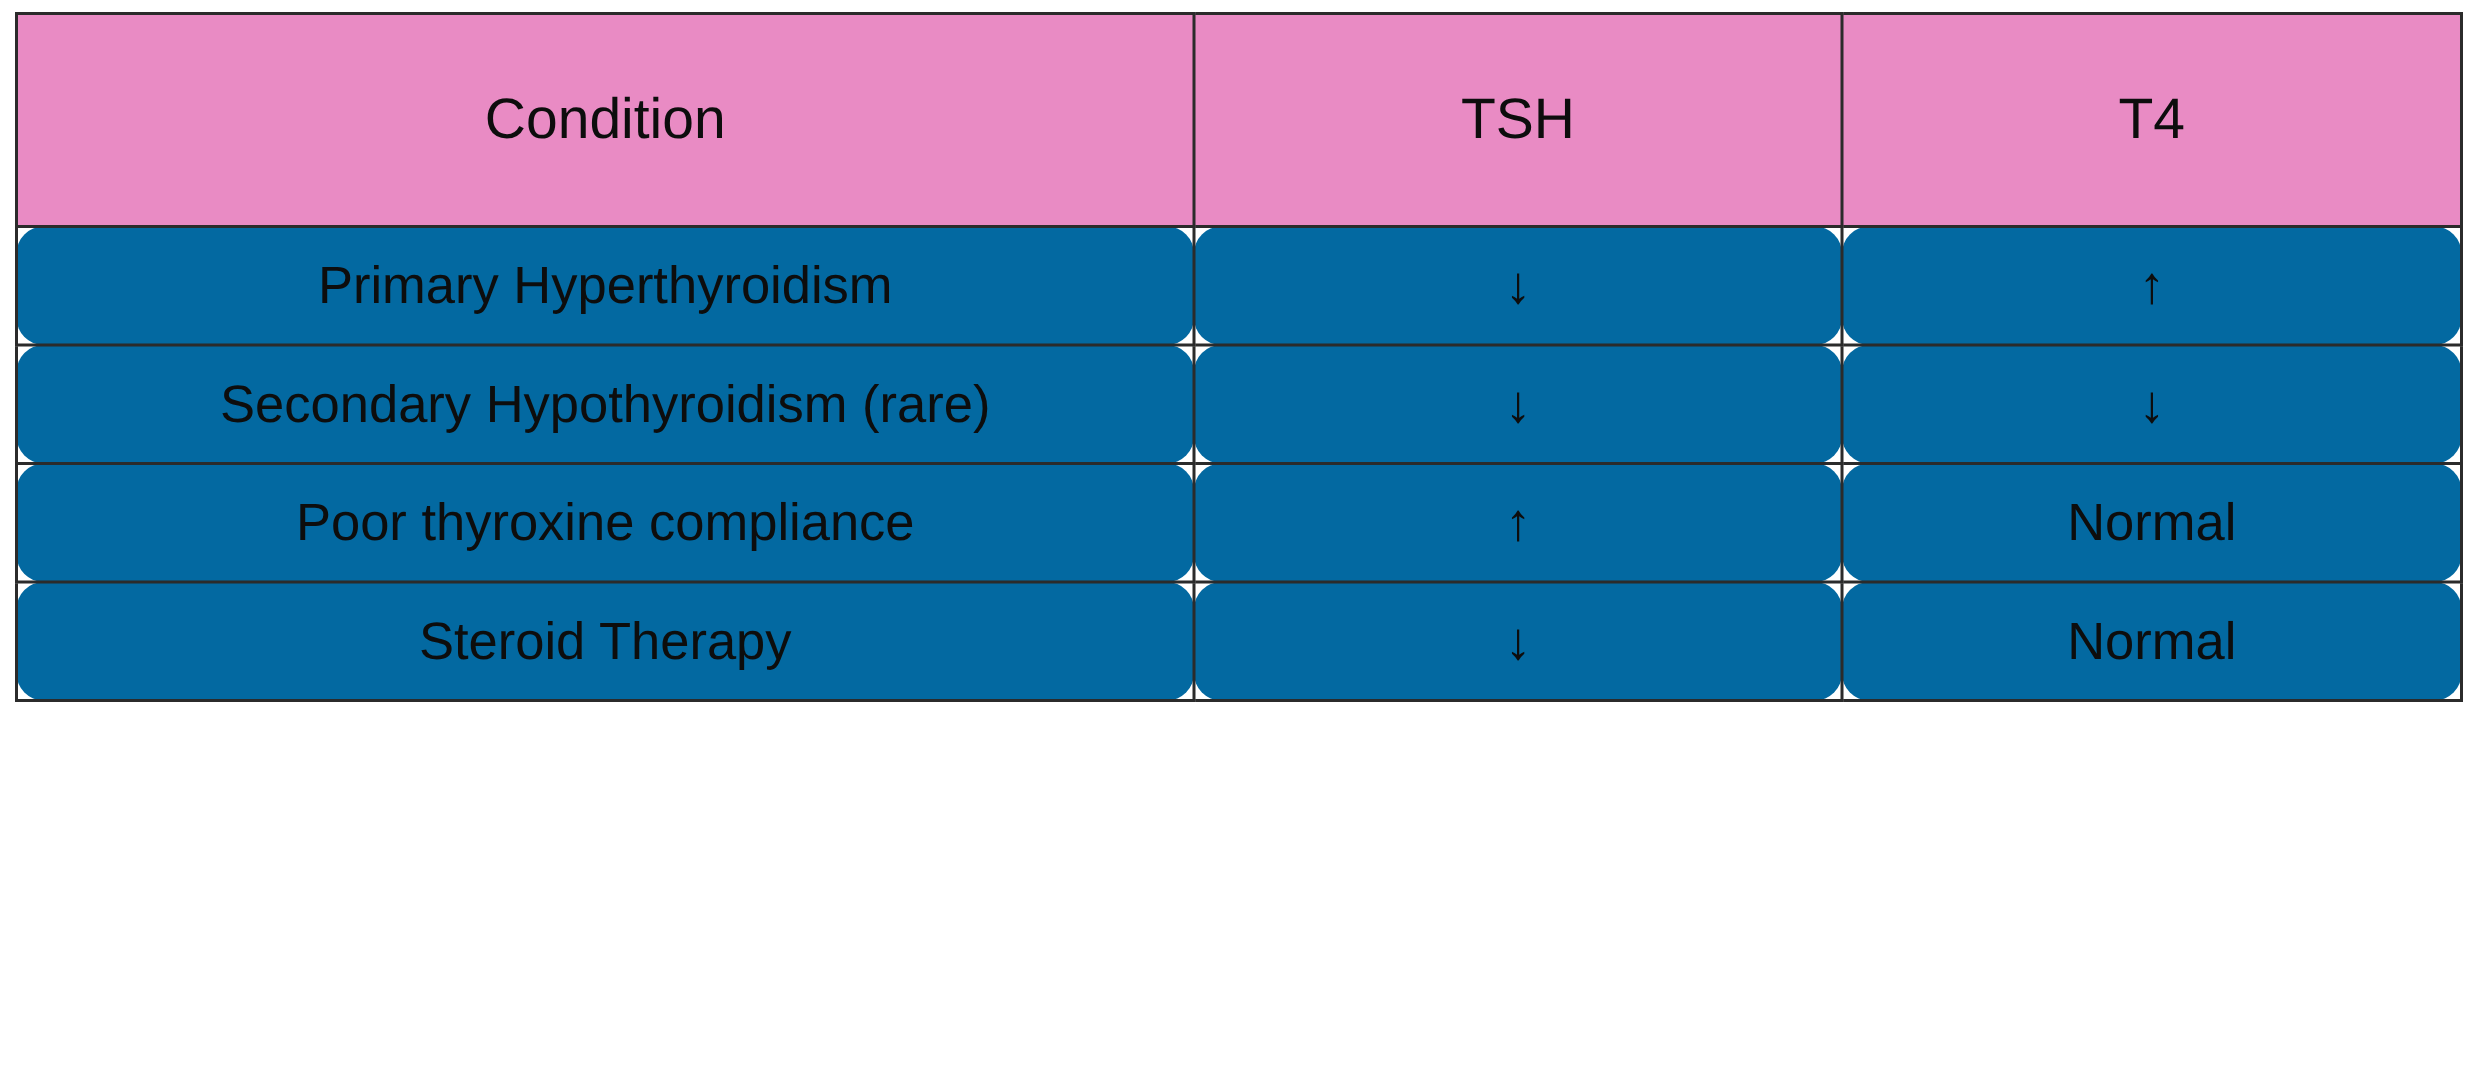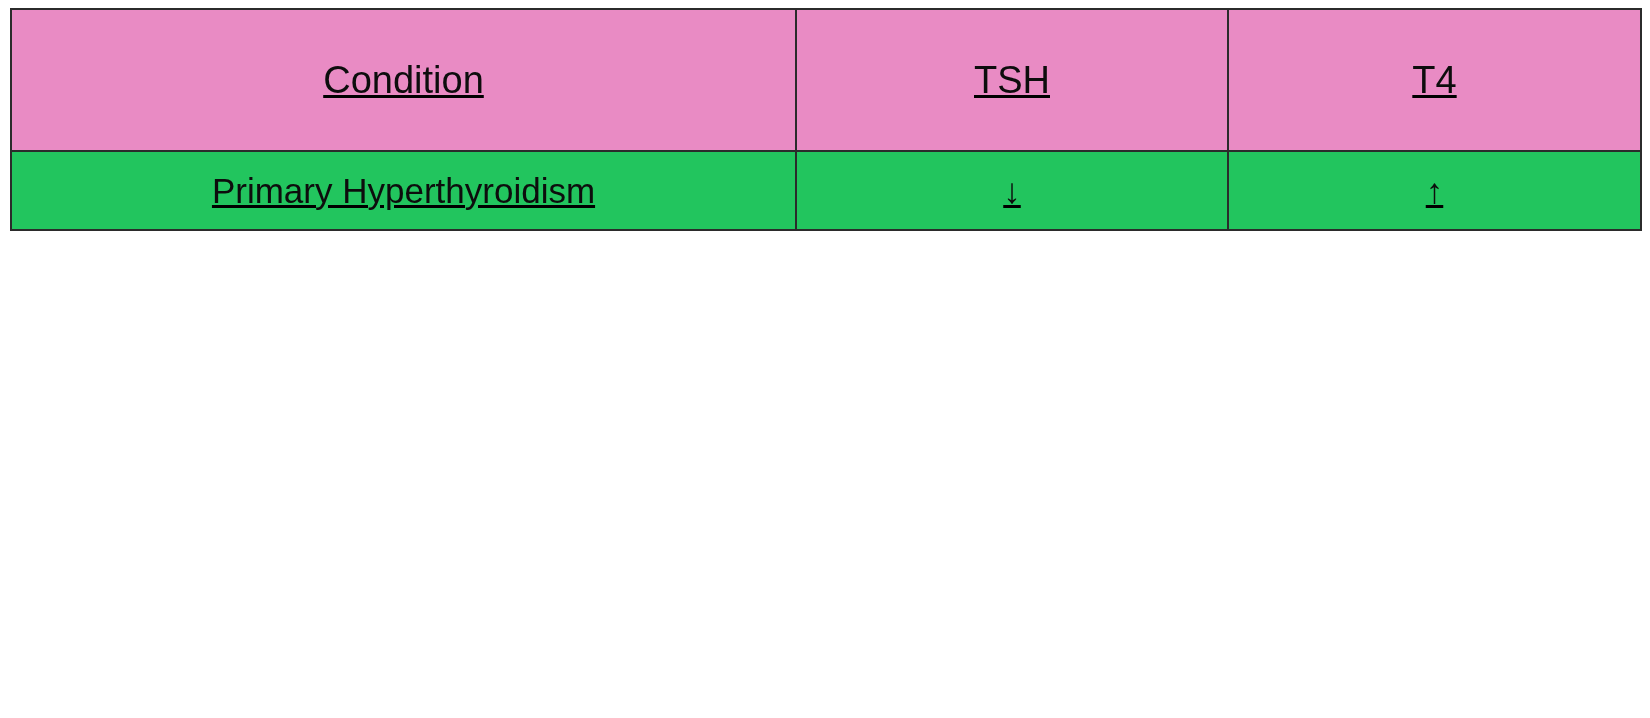--- a/index.html
+++ b/index.html
@@ -17,21 +17,20 @@
     padding: 8px 10px 10px 10px;
     box-sizing: border-box;
     width: 1650px;
     height: 718px;
   }
   table.thyroid-table {
     border-collapse: collapse;
     width: 1630px;
     table-layout: fixed;
     border: 2px solid #2b2b2b;
-    text-decoration: underline;
   }
   table.thyroid-table col.c-condition { width: 785px; }
   table.thyroid-table col.c-tsh { width: 432px; }
   table.thyroid-table col.c-t4 { width: 413px; }
 
   table.thyroid-table th,
   table.thyroid-table td {
     border: 2px solid #2b2b2b;
     text-align: center;
     color: #0d0d0d;
@@ -39,25 +38,26 @@
   }
   table.thyroid-table thead th {
     background: #e98bc4;
     height: 140px;
     vertical-align: middle;
     font-size: 38px;
     font-weight: normal;
     padding: 0 10px;
   }
   table.thyroid-table tbody td {
-    background: #22c55e;
+    background: #0369a1;
     height: 77px;
     font-size: 35px;
     padding: 0 10px;
     vertical-align: middle;
+    border-radius: 18px;
   }
   .arrow {
     font-size: 36px;
     line-height: 1;
   }
 </style>
 </head>
 <body>
 
 <div class="table-wrap">
@@ -73,15 +73,30 @@
         <th>TSH</th>
         <th>T4</th>
       </tr>
     </thead>
     <tbody>
       <tr>
         <td>Primary Hyperthyroidism</td>
         <td class="arrow">↓</td>
         <td class="arrow">↑</td>
       </tr>
+      <tr>
+        <td>Secondary Hypothyroidism (rare)</td>
+        <td class="arrow">↓</td>
+        <td class="arrow">↓</td>
+      </tr>
+      <tr>
+        <td>Poor thyroxine compliance</td>
+        <td class="arrow">↑</td>
+        <td>Normal</td>
+      </tr>
+      <tr>
+        <td>Steroid Therapy</td>
+        <td class="arrow">↓</td>
+        <td>Normal</td>
+      </tr>
     </tbody>
   </table>
 </div>
 
 </body></html>

